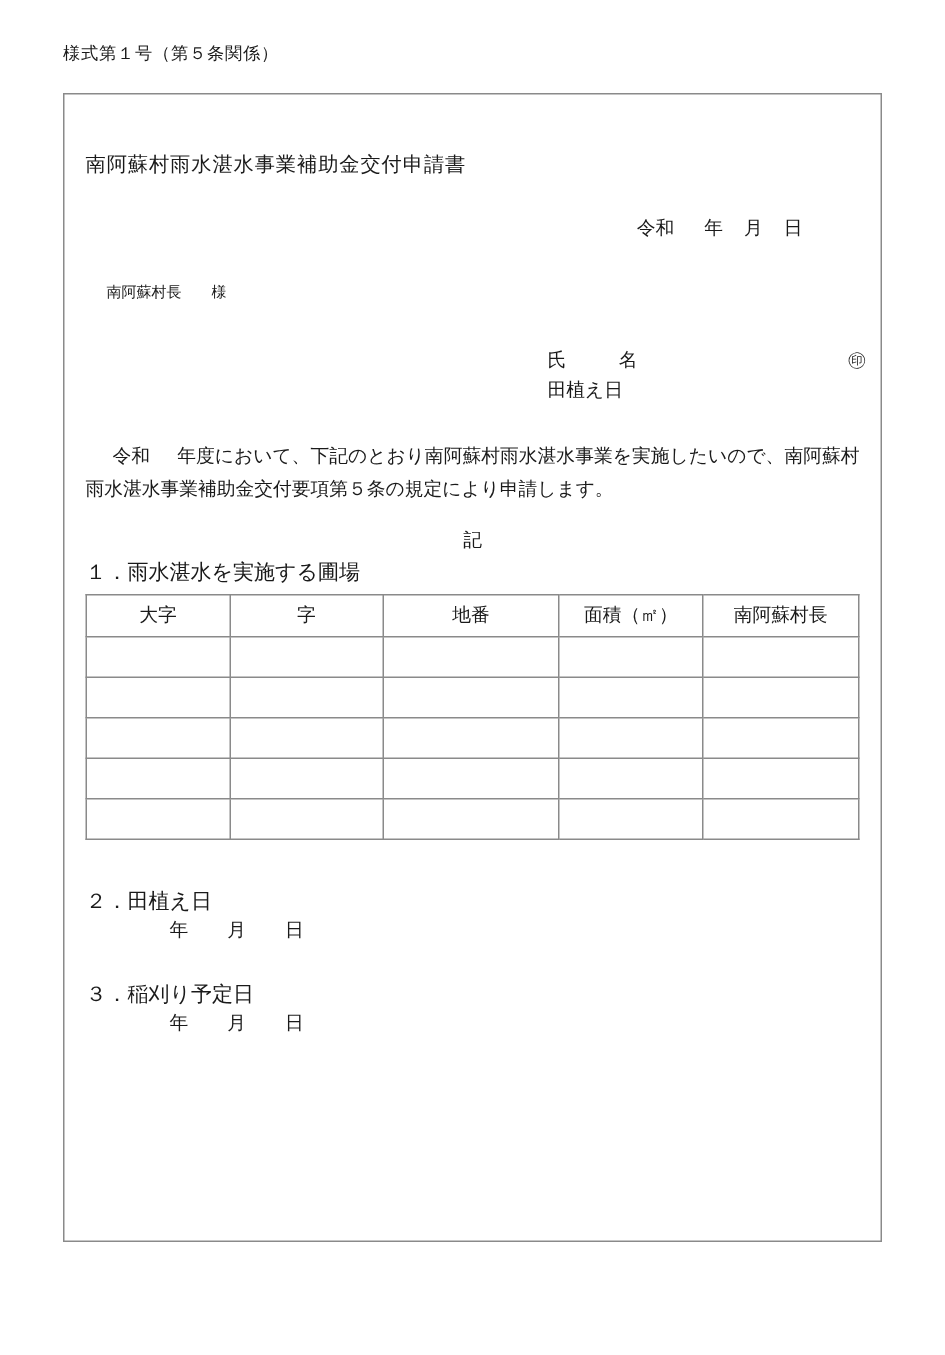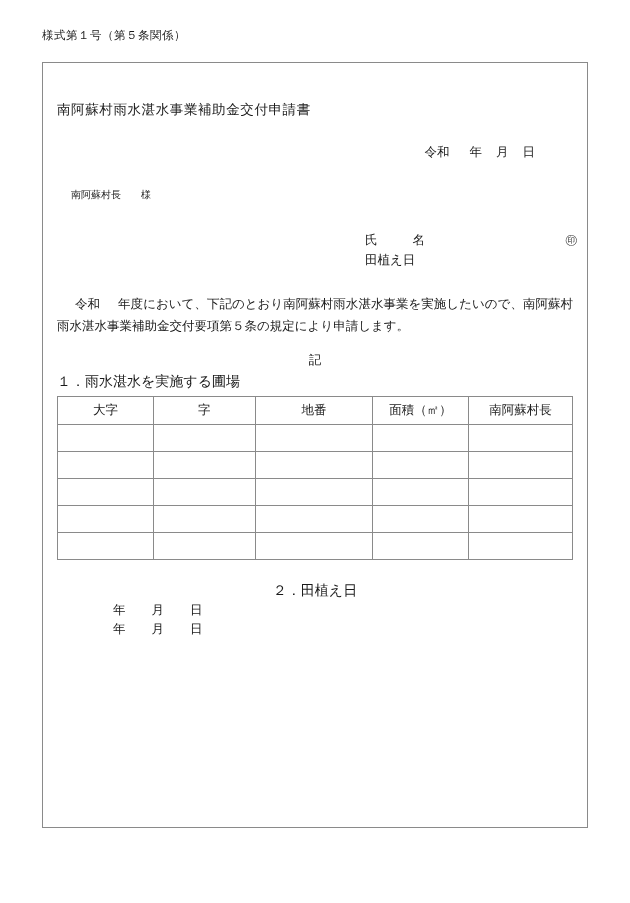--- a/index.html
+++ b/index.html
@@ -118,21 +118,21 @@
     text-align: center;
     font-size: 12.5px;
   }
 
   
   .section-heading {
     font-size: 14px;
     white-space: nowrap;
   }
   .heading-1 { margin-top: 4px; }
-  .heading-2 { margin-top: 22px; text-align: center; }
+  .heading-2 { margin-top: 32px; }
   .heading-3 { margin-top: 25px; }
 
   .date-blanks {
     margin-top: 2px;
     padding-left: 56px;
     font-size: 12.5px;
     white-space: nowrap;
   }
   .date-blanks .gap { display: inline-block; width: 26px; }
 
@@ -265,16 +265,17 @@
           <td></td>
           <td></td>
           <td></td>
         </tr>
       </tbody>
     </table>
 
     <div class="section-heading heading-2"><span>２．</span><span>田植え日</span></div>
     <div class="date-blanks"><span>年</span><span class="gap"></span><span>月</span><span class="gap"></span><span>日</span></div>
 
+    <div class="section-heading heading-3"><span>３．</span><span>稲刈り予定日</span></div>
     <div class="date-blanks"><span>年</span><span class="gap"></span><span>月</span><span class="gap"></span><span>日</span></div>
 
   </div>
 </div>
 
 </body></html>

